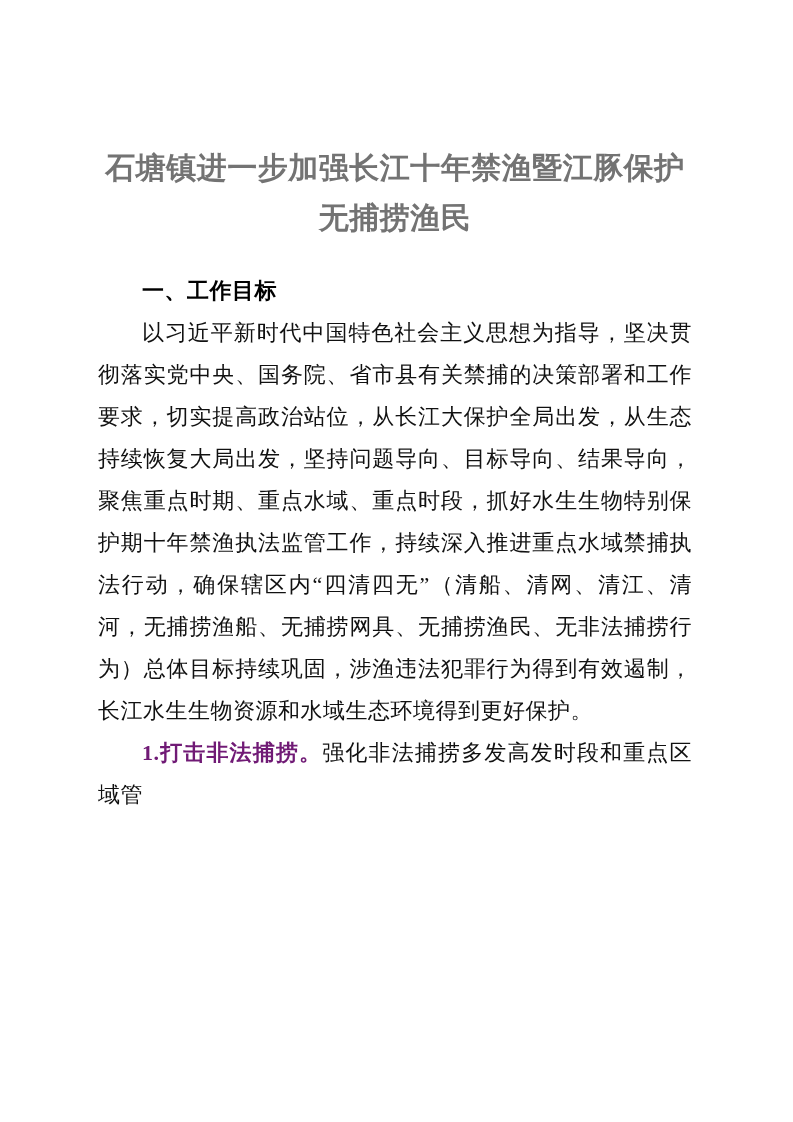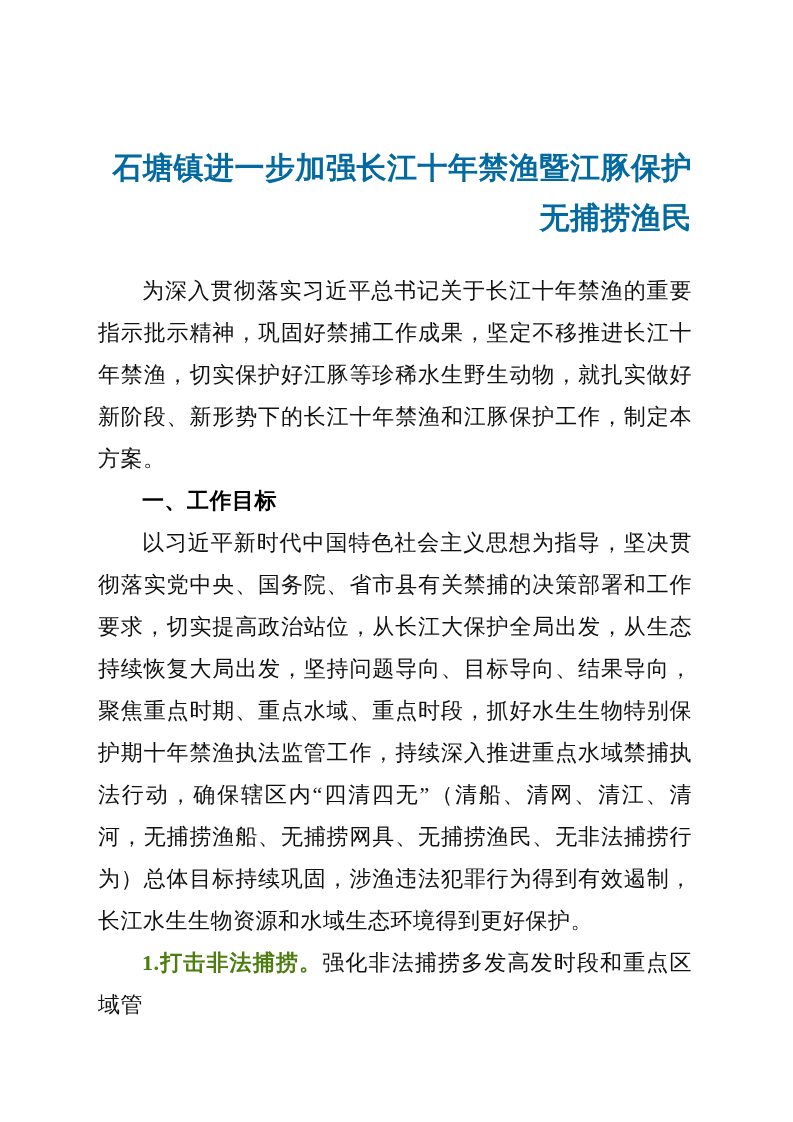--- a/index.html
+++ b/index.html
@@ -19,23 +19,23 @@
   .content {
     position: absolute;
     left: 98px;
     top: 143px;
     width: 594px;
   }
   .doc-title {
     font-size: 30px;
     font-weight: 700;
     line-height: 50px;
-    text-align: right;
+    text-align: center;
     letter-spacing: 0.5px;
-    color: #0369a1;
+    color: #737373;
     margin: 0 0 27px 0;
   }
   .doc-title .title-line {
     display: block;
   }
   .body-text p {
     margin: 0;
     font-size: 22px;
     line-height: 42px;
     text-align: justify;
@@ -45,37 +45,36 @@
     word-break: break-all;
   }
   .section-heading {
     font-family: "DejaVu Sans", sans-serif;
     font-weight: 700;
     color: #000000;
     letter-spacing: 1px;
   }
   .task-label {
     font-weight: 700;
-    color: #4d7c0f;
+    color: #701a75;
   }
 </style>
 </head>
 <body>
 
 <div class="page">
   <div class="content">
 
     <h1 class="doc-title">
       <span class="title-line">石塘镇进一步加强长江十年禁渔暨江豚保护</span>
       <span class="title-line">无捕捞渔民</span>
     </h1>
 
     <div class="body-text">
 
-      <p>为深入贯彻落实习近平总书记关于长江十年禁渔的重要指示批示精神，巩固好禁捕工作成果，坚定不移推进长江十年禁渔，切实保护好江豚等珍稀水生野生动物，就扎实做好新阶段、新形势下的长江十年禁渔和江豚保护工作，制定本方案。</p>
 
       <p class="section-heading">一、工作目标</p>
 
       <p>以习近平新时代中国特色社会主义思想为指导，坚决贯彻落实党中央、国务院、省市县有关禁捕的决策部署和工作要求，切实提高政治站位，从长江大保护全局出发，从生态持续恢复大局出发，坚持问题导向、目标导向、结果导向，聚焦重点时期、重点水域、重点时段，抓好水生生物特别保护期十年禁渔执法监管工作，持续深入推进重点水域禁捕执法行动，确保辖区内“四清四无”（清船、清网、清江、清河，无捕捞渔船、无捕捞网具、无捕捞渔民、无非法捕捞行为）总体目标持续巩固，涉渔违法犯罪行为得到有效遏制，长江水生生物资源和水域生态环境得到更好保护。</p>
 
 
       <p><span class="task-label">1.打击非法捕捞。</span><span>强化非法捕捞多发高发时段和重点区域管</span></p>
 
     </div>
   </div>

